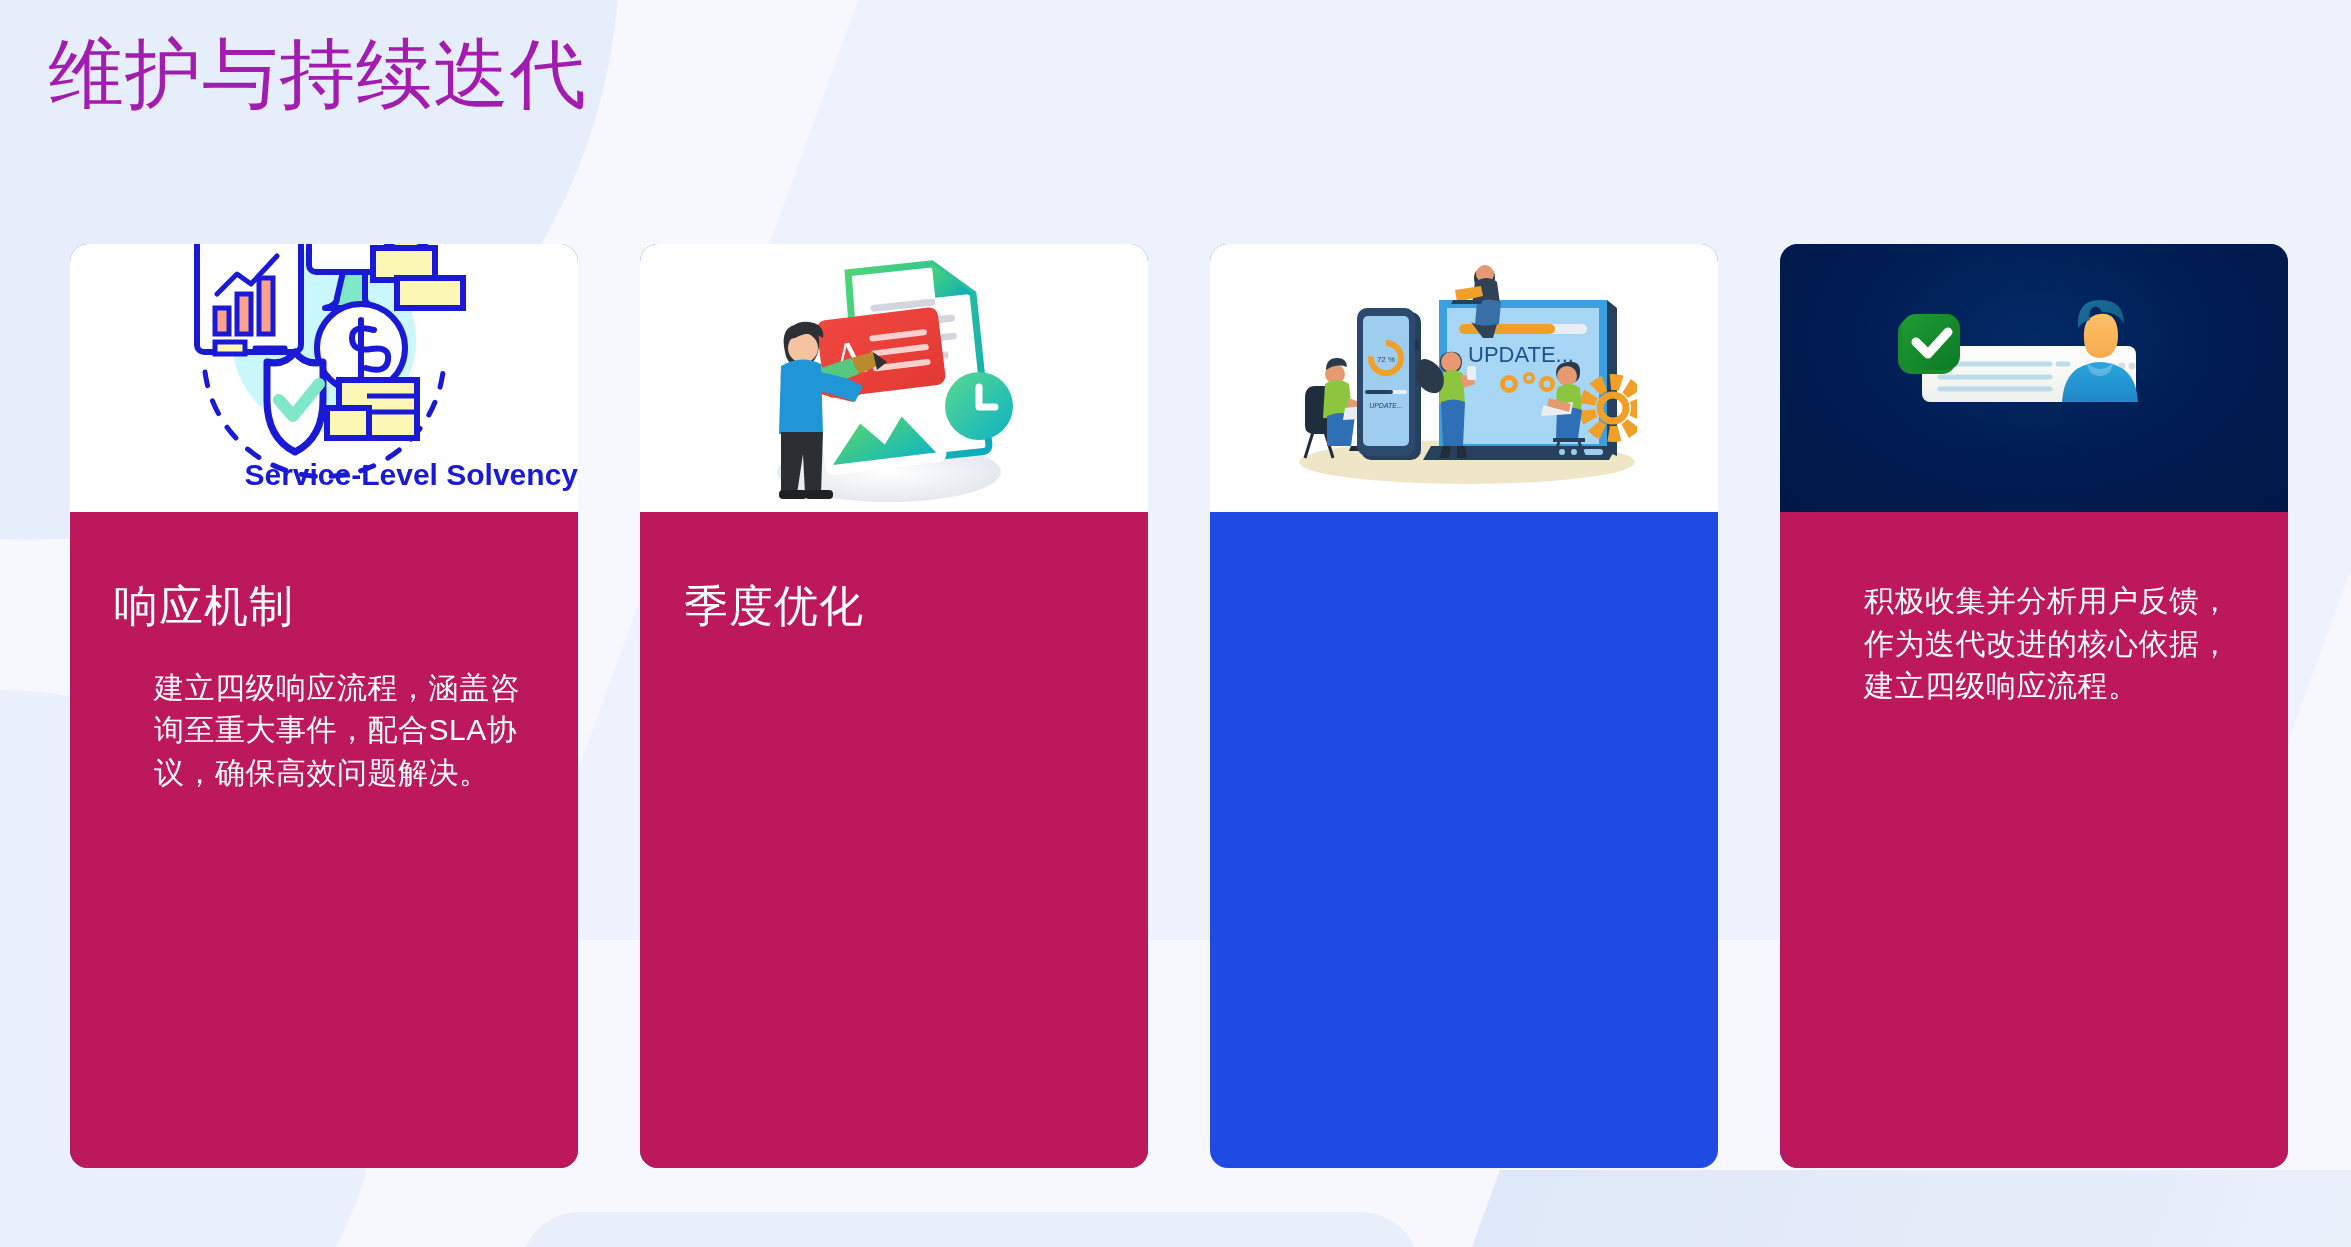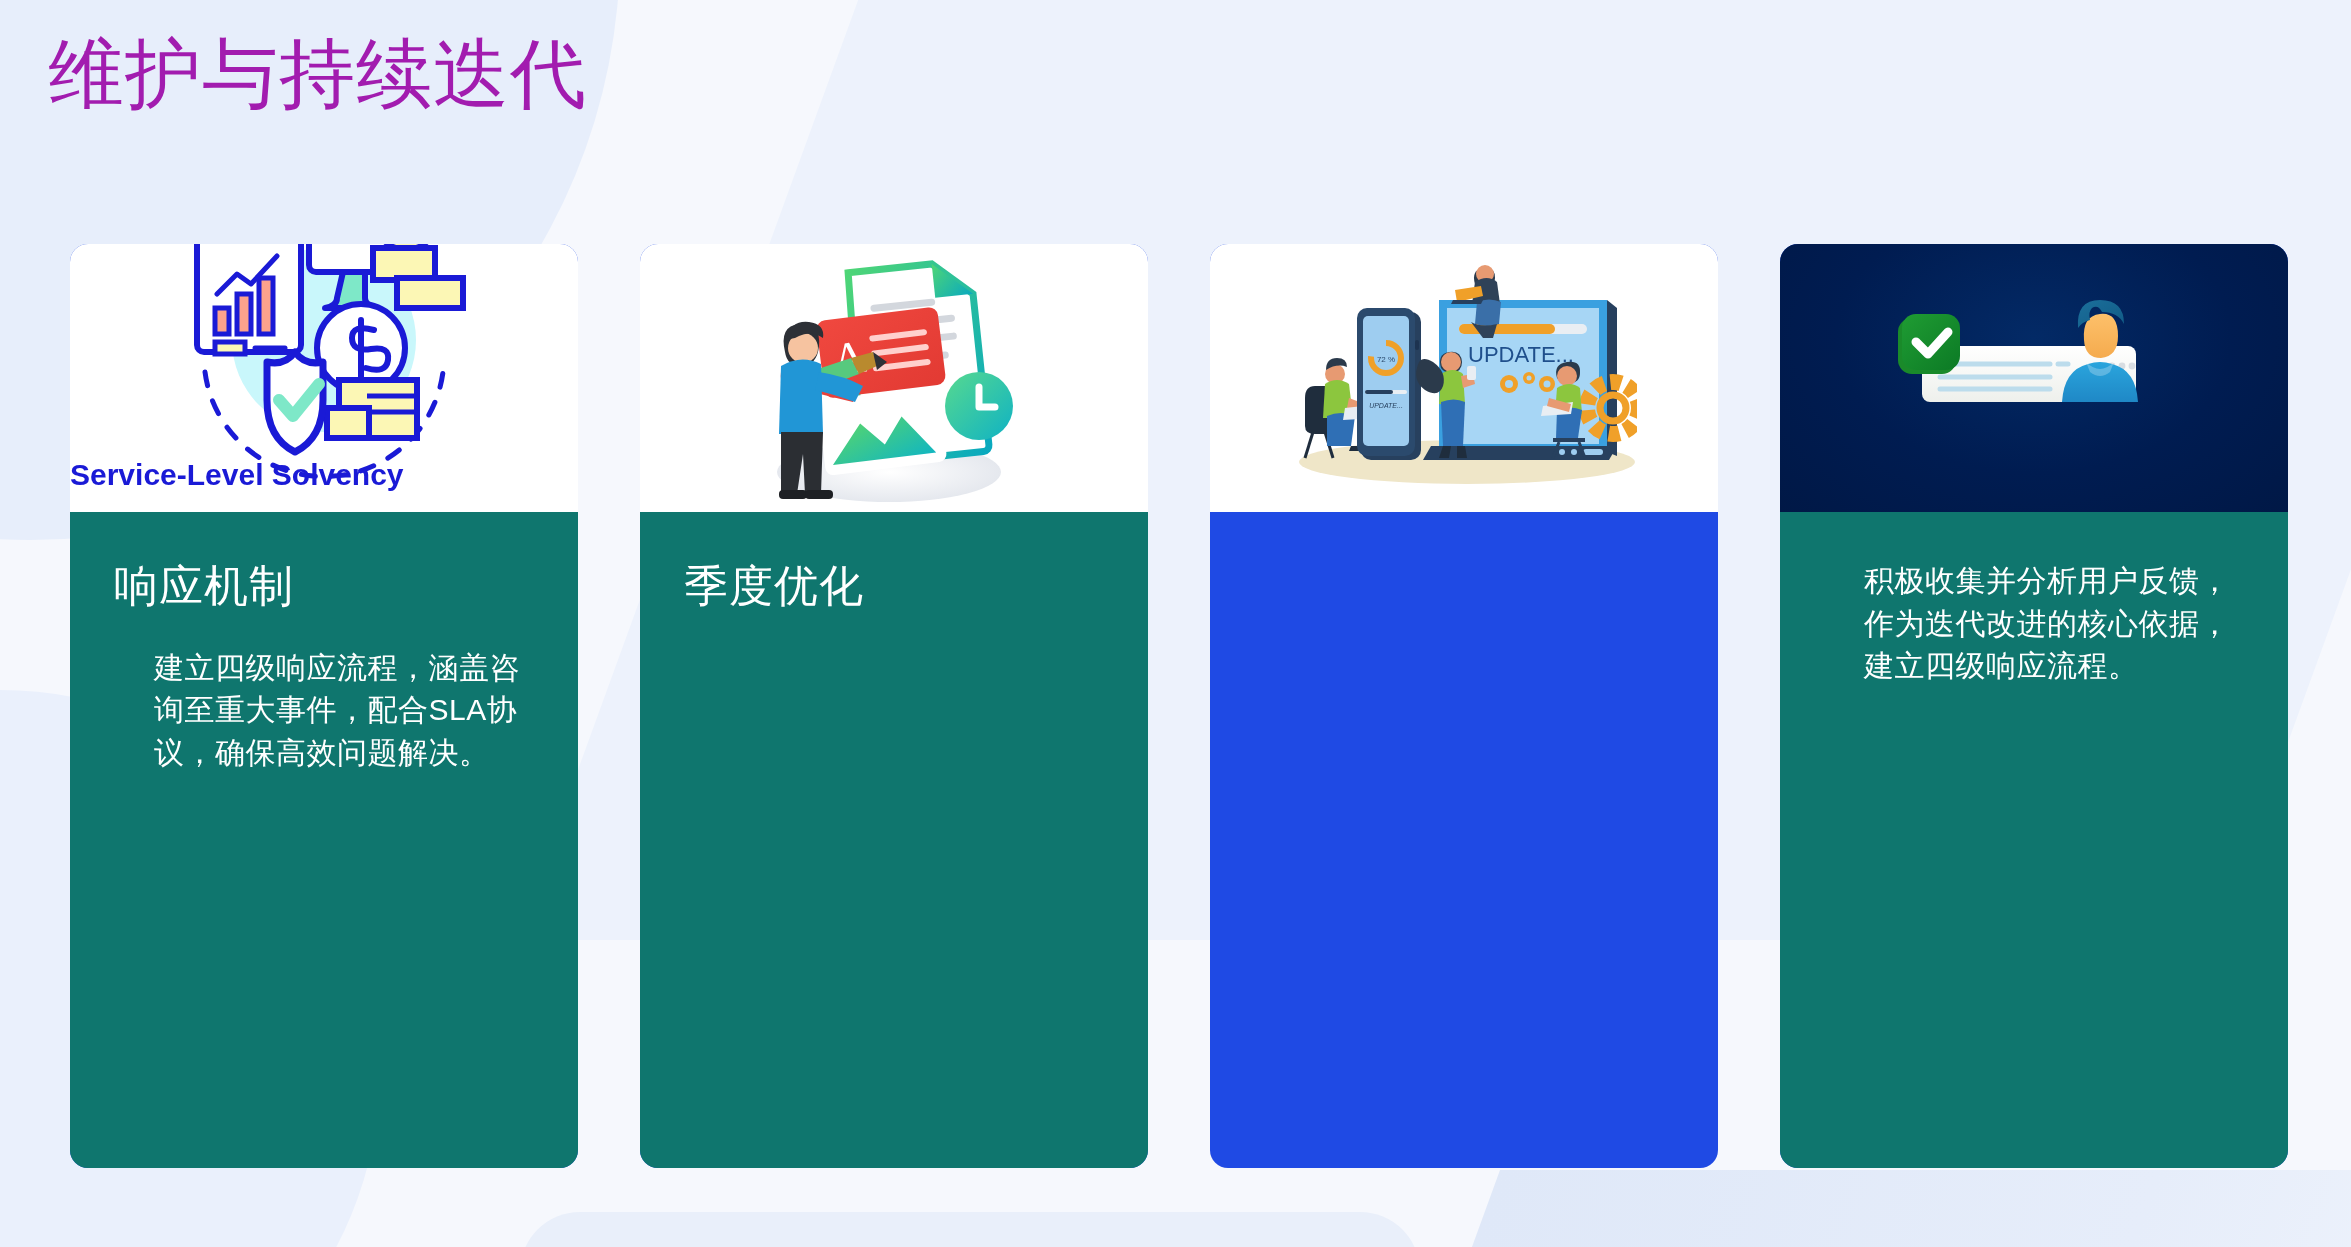--- a/index.html
+++ b/index.html
@@ -90,22 +90,22 @@
     position: relative;
     background: #ffffff;
     overflow: hidden;
     flex: none;
   }
   .card.dark .card-media {
     background: radial-gradient(ellipse at 50% 35%, #032a66 0%, #001c51 55%, #001846 100%);
   }
   .card-body {
     flex: 1 1 auto;
-    background: #0f766e;
-    padding: 48px 44px 40px 44px;
+    background: #be185d;
+    padding: 68px 44px 40px 44px;
   }
   .card-title {
     font-size: 44px;
     line-height: 1.2;
     color: #ffffff;
     font-weight: 400;
     margin-bottom: 34px;
     letter-spacing: 1px;
   }
   .card-desc {
@@ -115,21 +115,21 @@
     font-weight: 400;
     letter-spacing: 0.5px;
     margin-left: 40px;
   }
 
   
   .ill1 { position: absolute; inset: 0; }
   .ill1 .caption {
     position: absolute;
     left: 0; right: 0; bottom: 18px;
-    text-align: left;
+    text-align: right;
     color: #1a1ad6;
     font-weight: bold;
     font-size: 30px;
     line-height: 1.22;
   }
   .ill1 svg { position: absolute; left: 50%; top: -22px; transform: translateX(-50%); }
 
   
   .ill2 { position: absolute; inset: 0; }
   .ill2 svg { position: absolute; left: 50%; top: 0; transform: translateX(-50%); }

